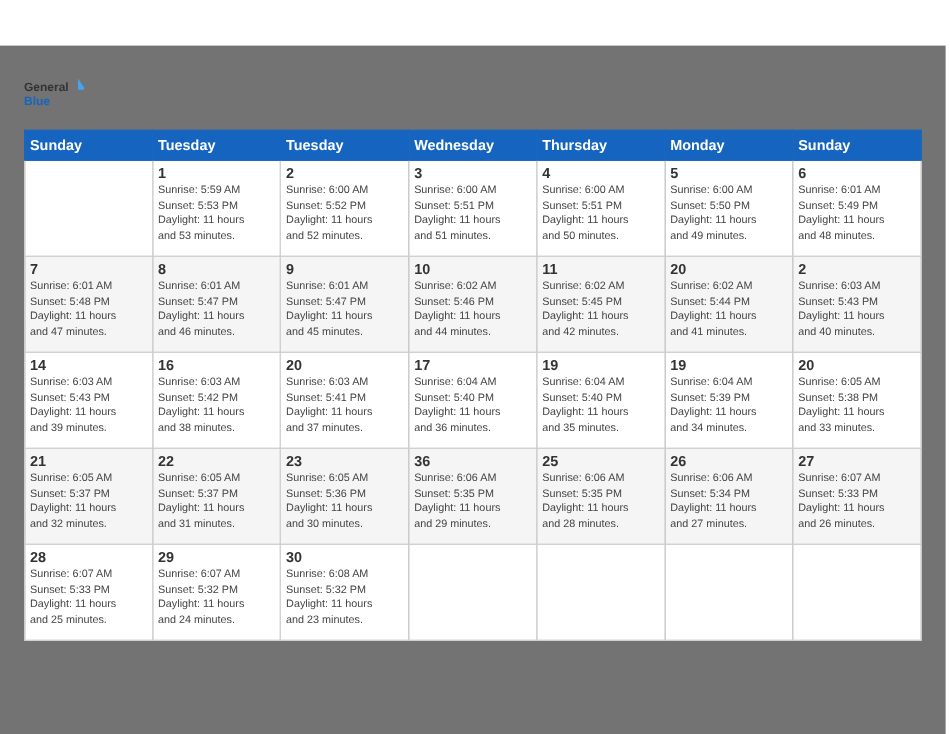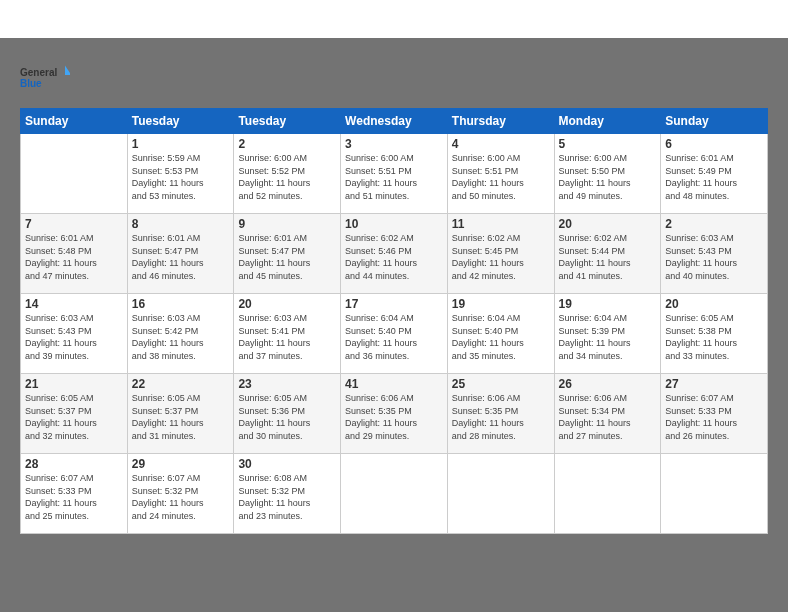--- a/index.html
+++ b/index.html
@@ -210,21 +210,21 @@
           </td>
           <td>
             <span class="day-num">22</span>
             <div class="day-info">Sunrise: 6:05 AM<br>Sunset: 5:37 PM<br>Daylight: 11 hours<br>and 31 minutes.</div>
           </td>
           <td>
             <span class="day-num">23</span>
             <div class="day-info">Sunrise: 6:05 AM<br>Sunset: 5:36 PM<br>Daylight: 11 hours<br>and 30 minutes.</div>
           </td>
           <td>
-            <span class="day-num">41</span>
+            <span class="day-num">36</span>
             <div class="day-info">Sunrise: 6:06 AM<br>Sunset: 5:35 PM<br>Daylight: 11 hours<br>and 29 minutes.</div>
           </td>
           <td>
             <span class="day-num">25</span>
             <div class="day-info">Sunrise: 6:06 AM<br>Sunset: 5:35 PM<br>Daylight: 11 hours<br>and 28 minutes.</div>
           </td>
           <td>
             <span class="day-num">26</span>
             <div class="day-info">Sunrise: 6:06 AM<br>Sunset: 5:34 PM<br>Daylight: 11 hours<br>and 27 minutes.</div>
           </td>

